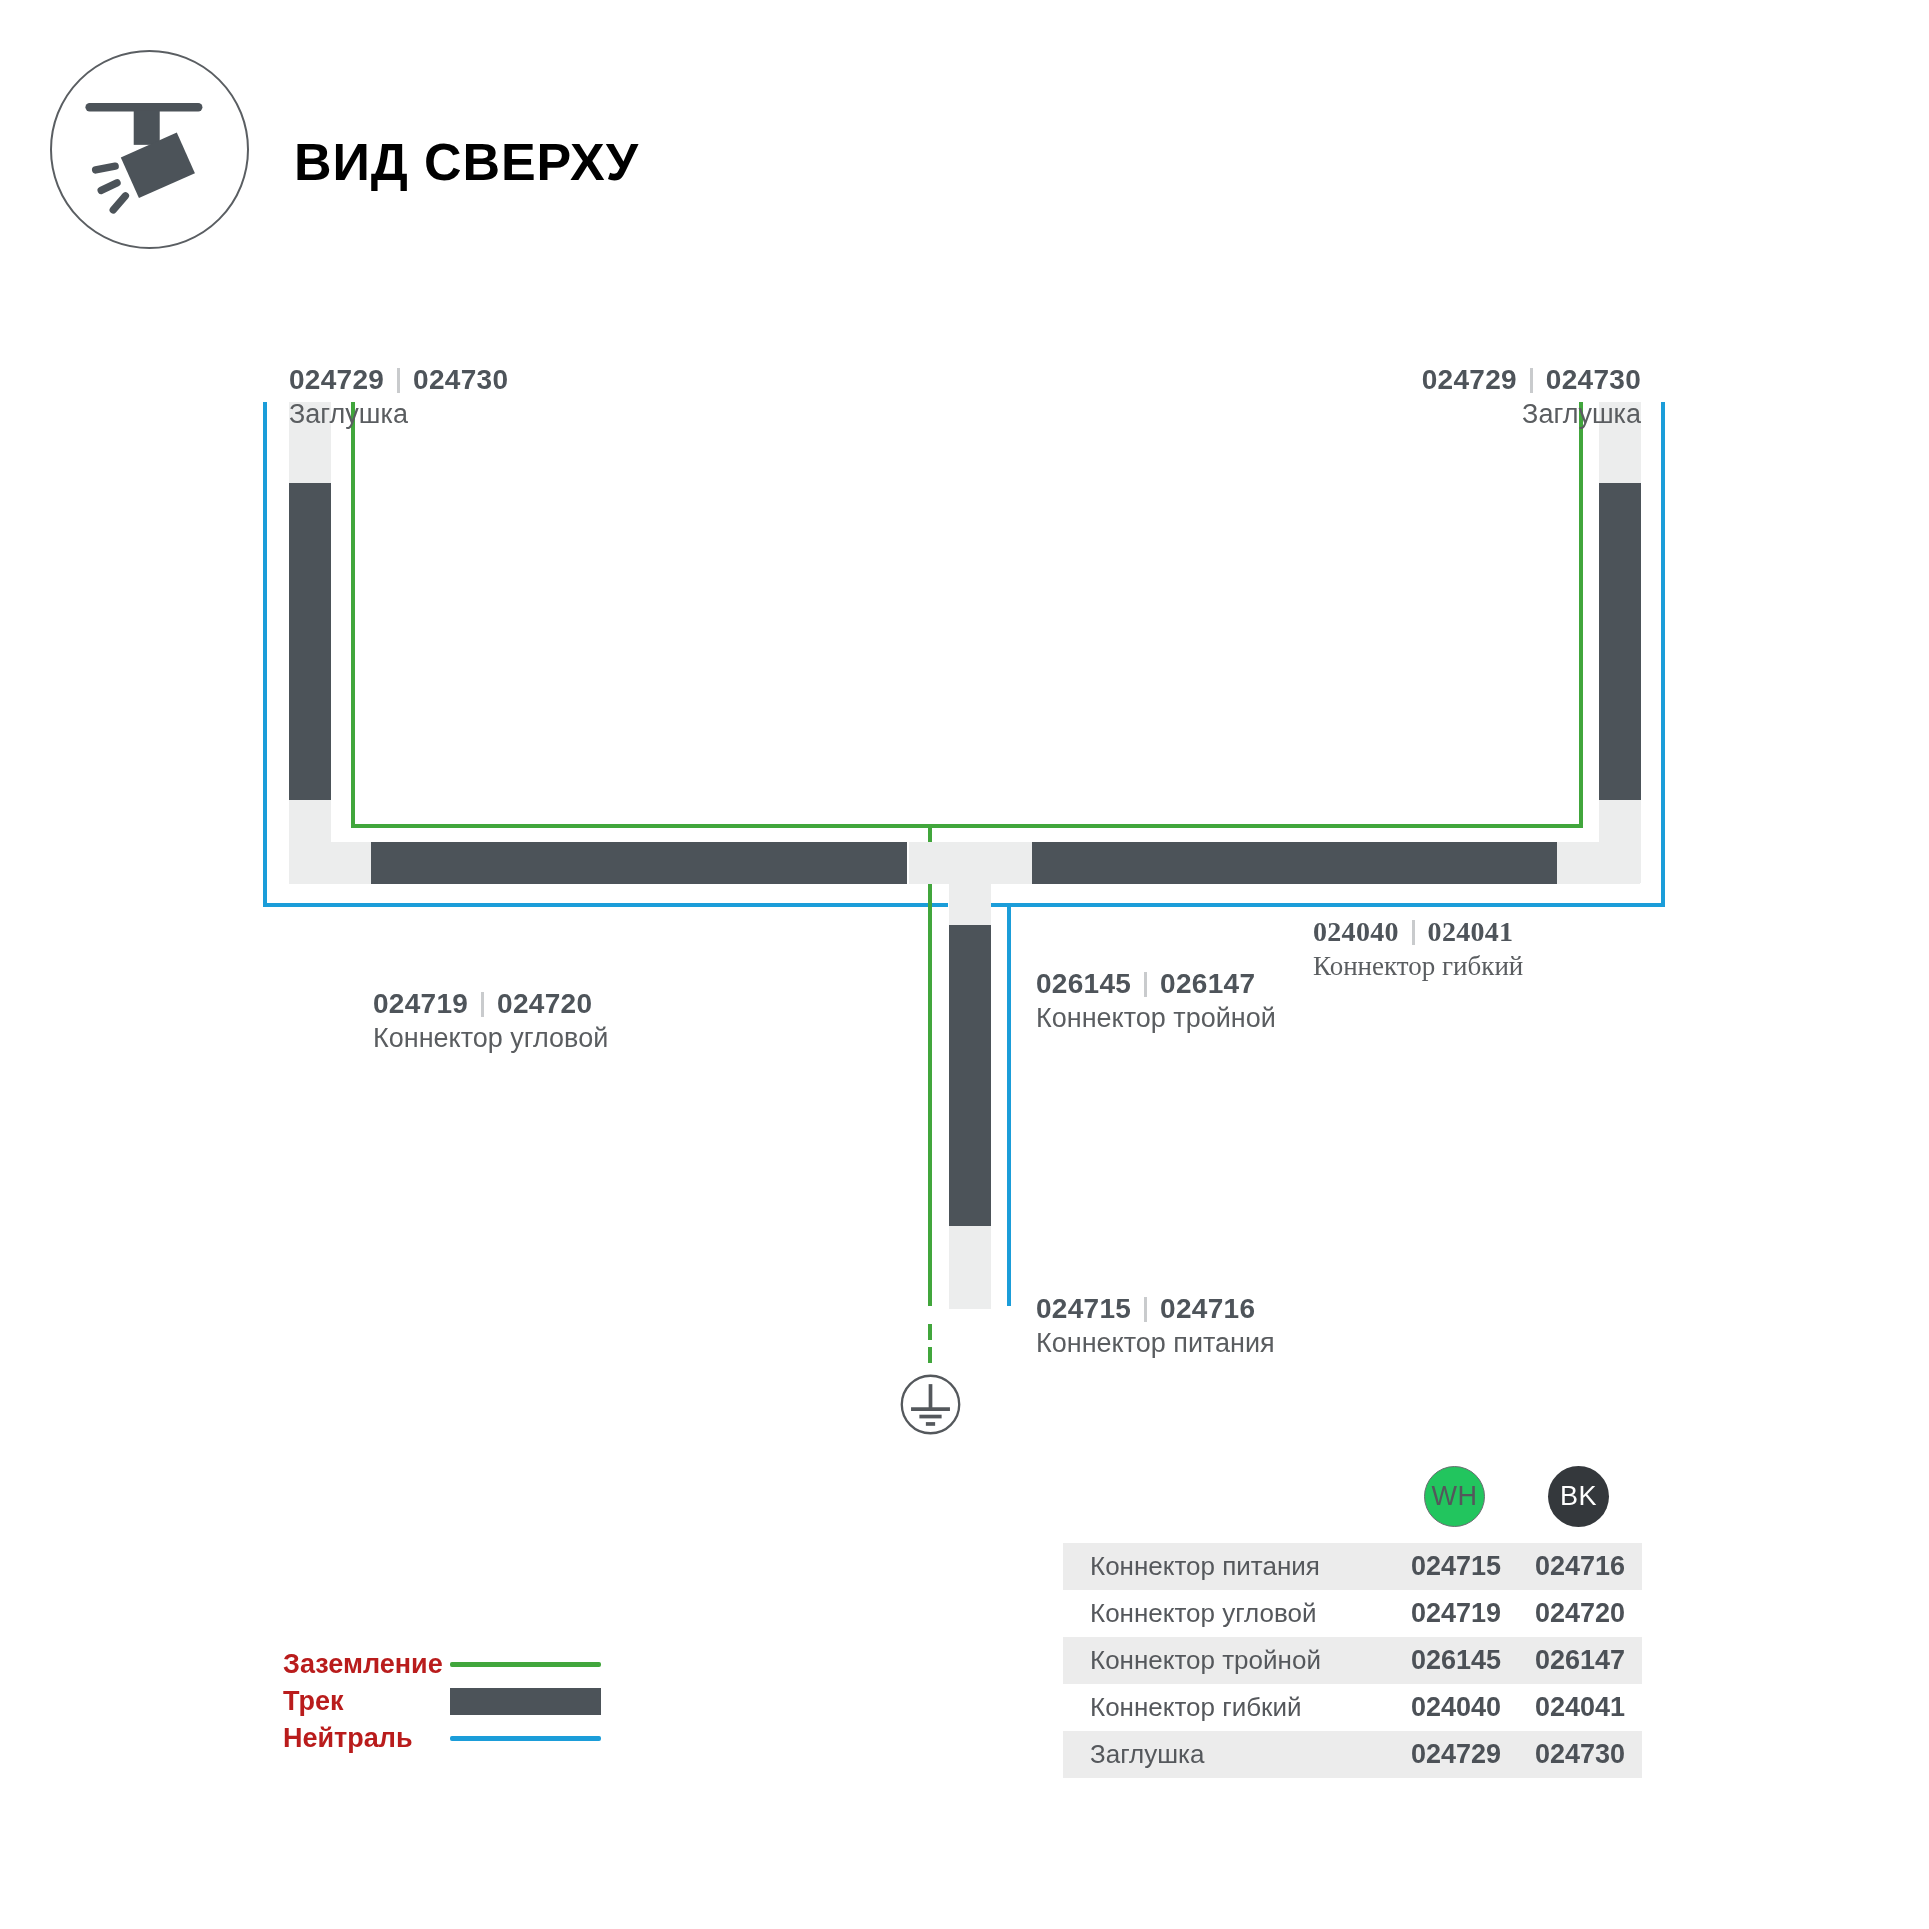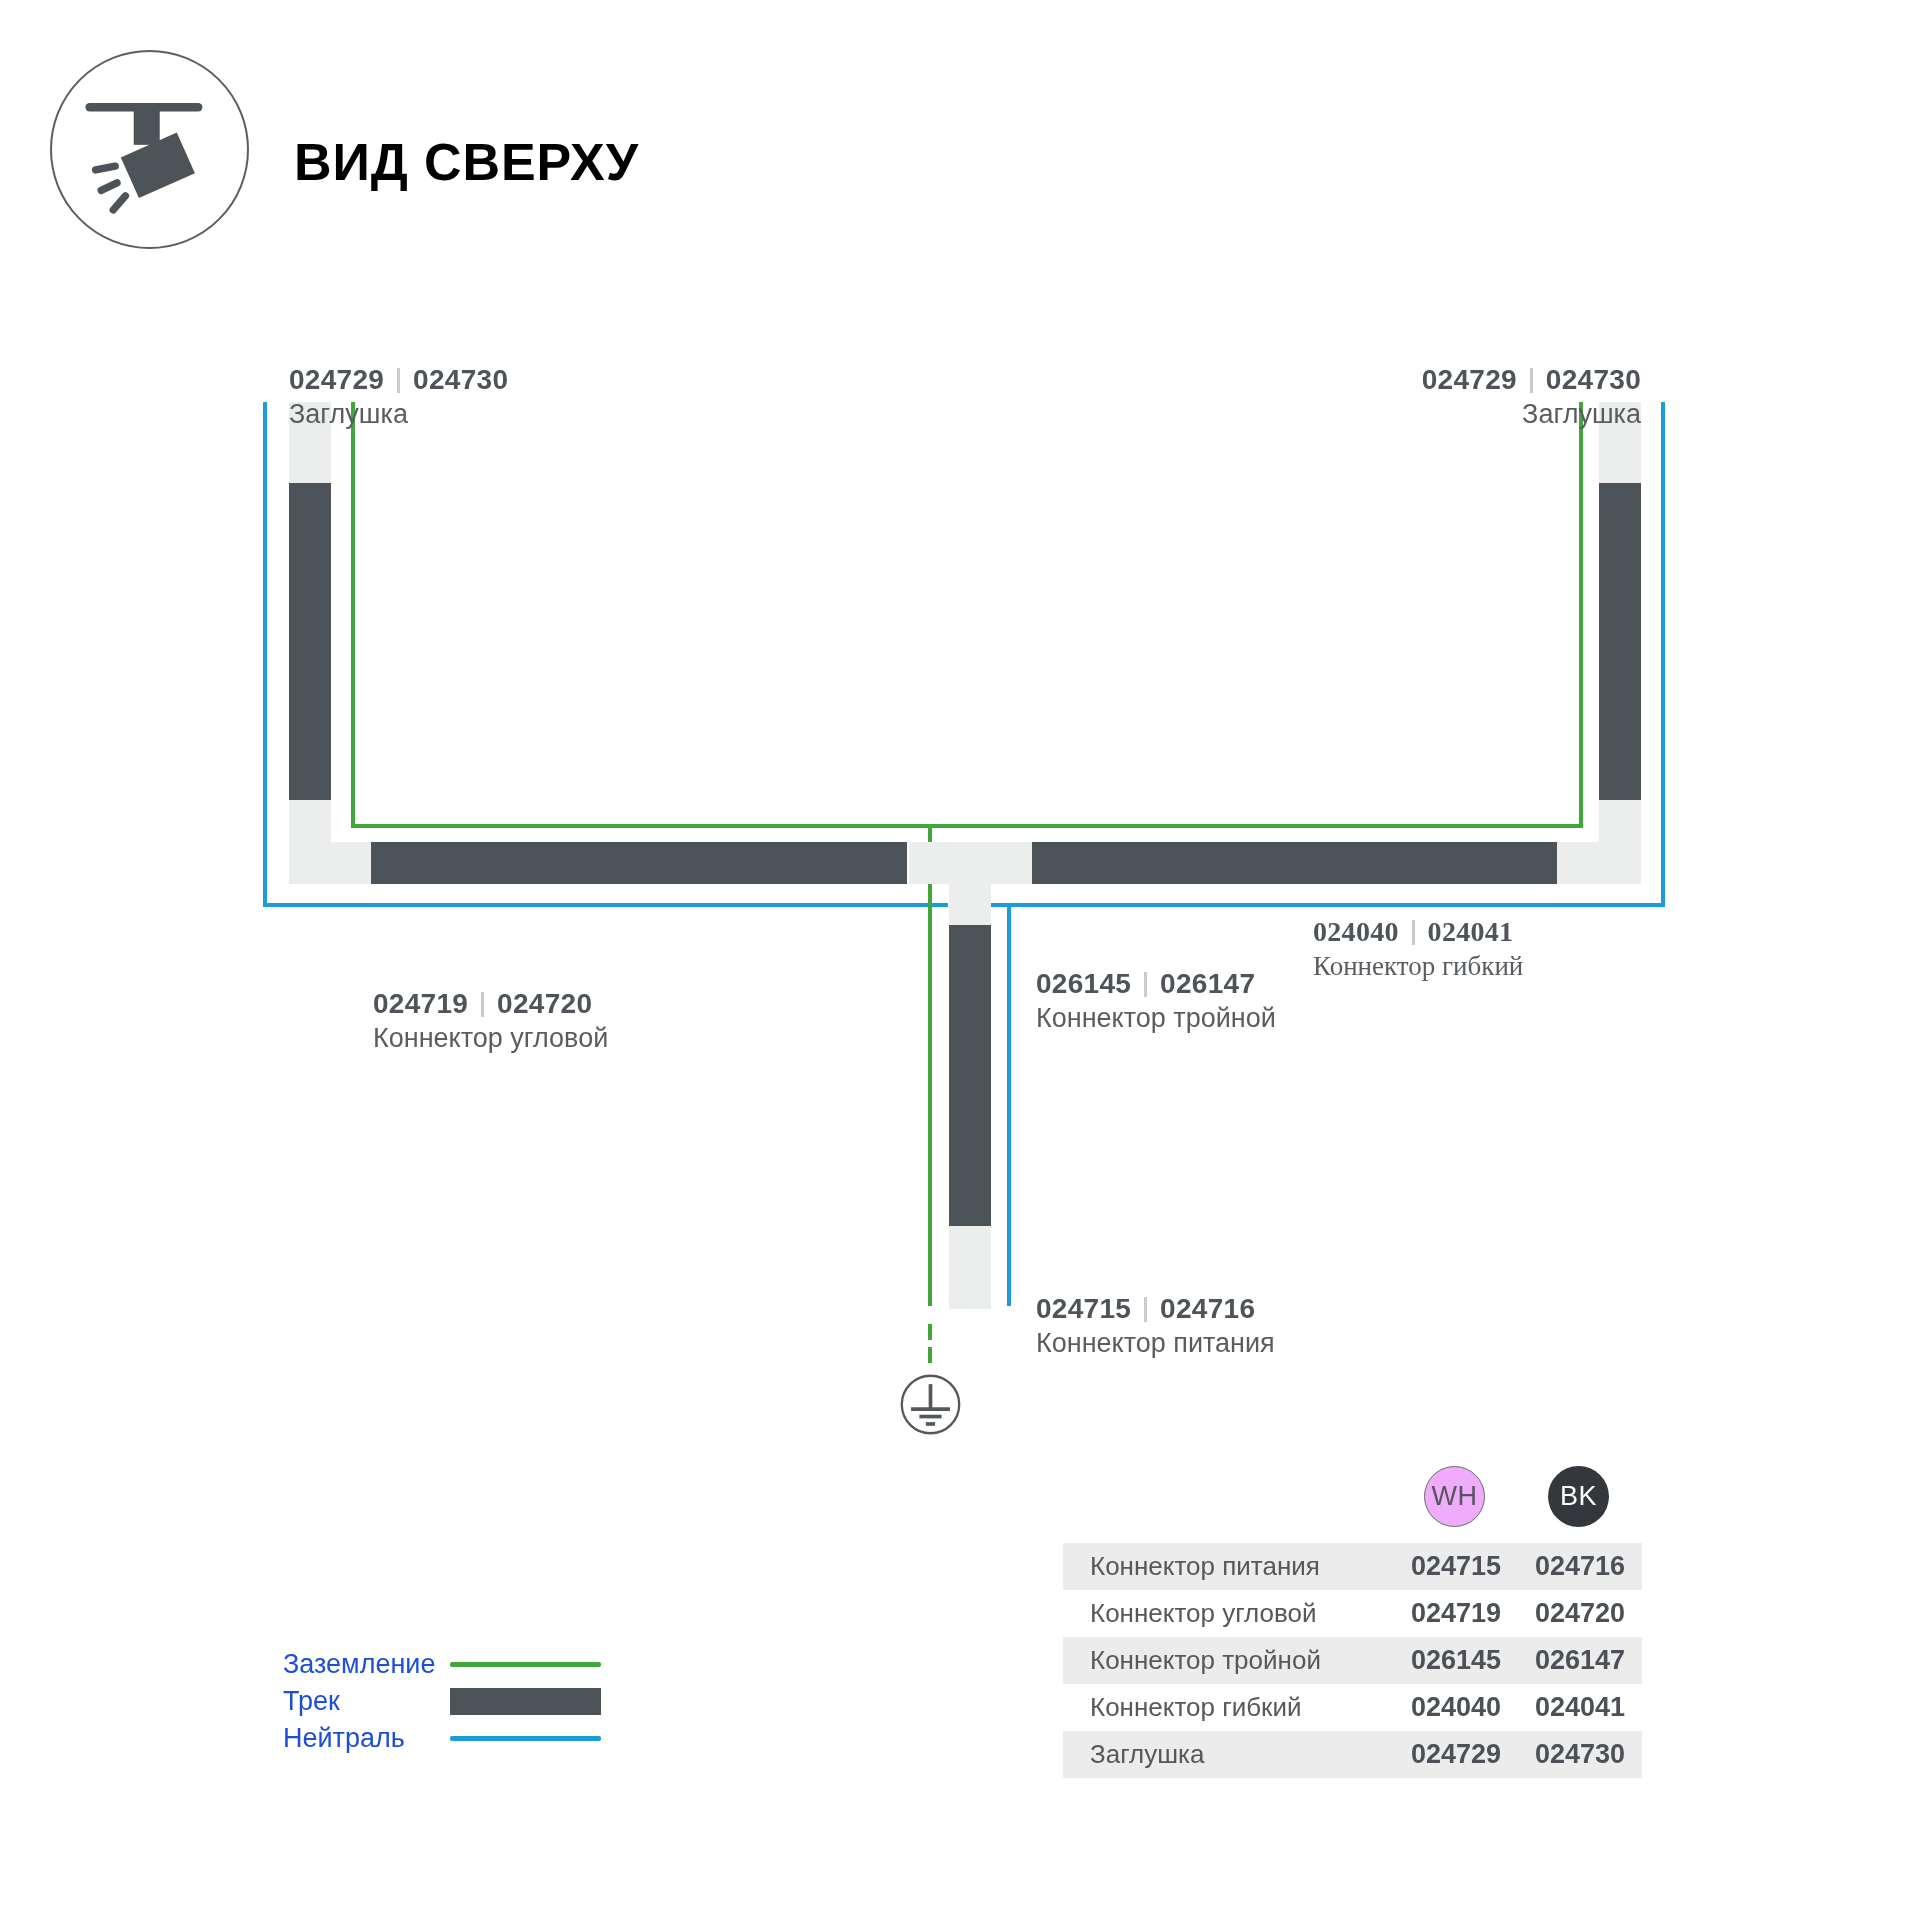--- a/index.html
+++ b/index.html
@@ -22,31 +22,31 @@
   
   .lbl{position:absolute;white-space:nowrap;margin-top:38px;}
   .lbl .codes{font-size:28px;font-weight:700;color:#4E545A;line-height:35px;letter-spacing:0.3px;}
   .lbl .cname{font-size:27px;font-weight:400;color:#5A5D60;line-height:35px;}
   .sep{display:inline-block;width:2.8px;height:25px;background:#C9CBCD;margin:0 13px;vertical-align:-3.7px;}
   .lbl.right{text-align:right;}
 
   
   .legend{position:absolute;left:283px;top:1646px;}
   .leg-row{display:flex;align-items:center;height:37px;}
-  .leg-label{flex:0 0 167px;font-size:27px;color:#1d4ed8;}
+  .leg-label{flex:0 0 167px;font-size:27px;color:#b91c1c;font-weight:bold;}
   .leg-swatch{width:151px;display:flex;align-items:center;}
   .sw-line{width:151px;height:4.6px;border-radius:1.9px;}
   .sw-line.green{background:#41A63C;}
   .sw-line.blue{background:#1B9DD9;}
   .sw-bar{width:151px;height:27px;background:#4C5359;}
 
   
   .col-circle{position:absolute;width:61px;height:61px;border-radius:50%;box-sizing:border-box;
               display:flex;align-items:center;justify-content:center;font-size:27px;letter-spacing:0.5px;}
-  .col-circle.wh{left:1424px;top:1466px;border:1.9px solid #6A6E71;color:#54575B;background:#f0abfc;}
+  .col-circle.wh{left:1424px;top:1466px;border:1.9px solid #6A6E71;color:#54575B;background:#22c55e;}
   .col-circle.bk{left:1548px;top:1466px;background:#34383C;color:#fff;}
   .ptable{position:absolute;left:1063px;top:1543px;width:579px;}
   .t-row{position:relative;height:47px;}
   .t-row.gray{background:#ECECEC;}
   .t-name{position:absolute;left:27px;top:0;line-height:47px;font-size:26px;color:#55585C;white-space:nowrap;}
   .t-num{position:absolute;top:0;line-height:47px;font-size:27px;font-weight:700;color:#4C5157;
          transform:translateX(-50%);}
   .t-num.wh{left:393px;}
   .t-num.bk{left:517px;}
 </style>

